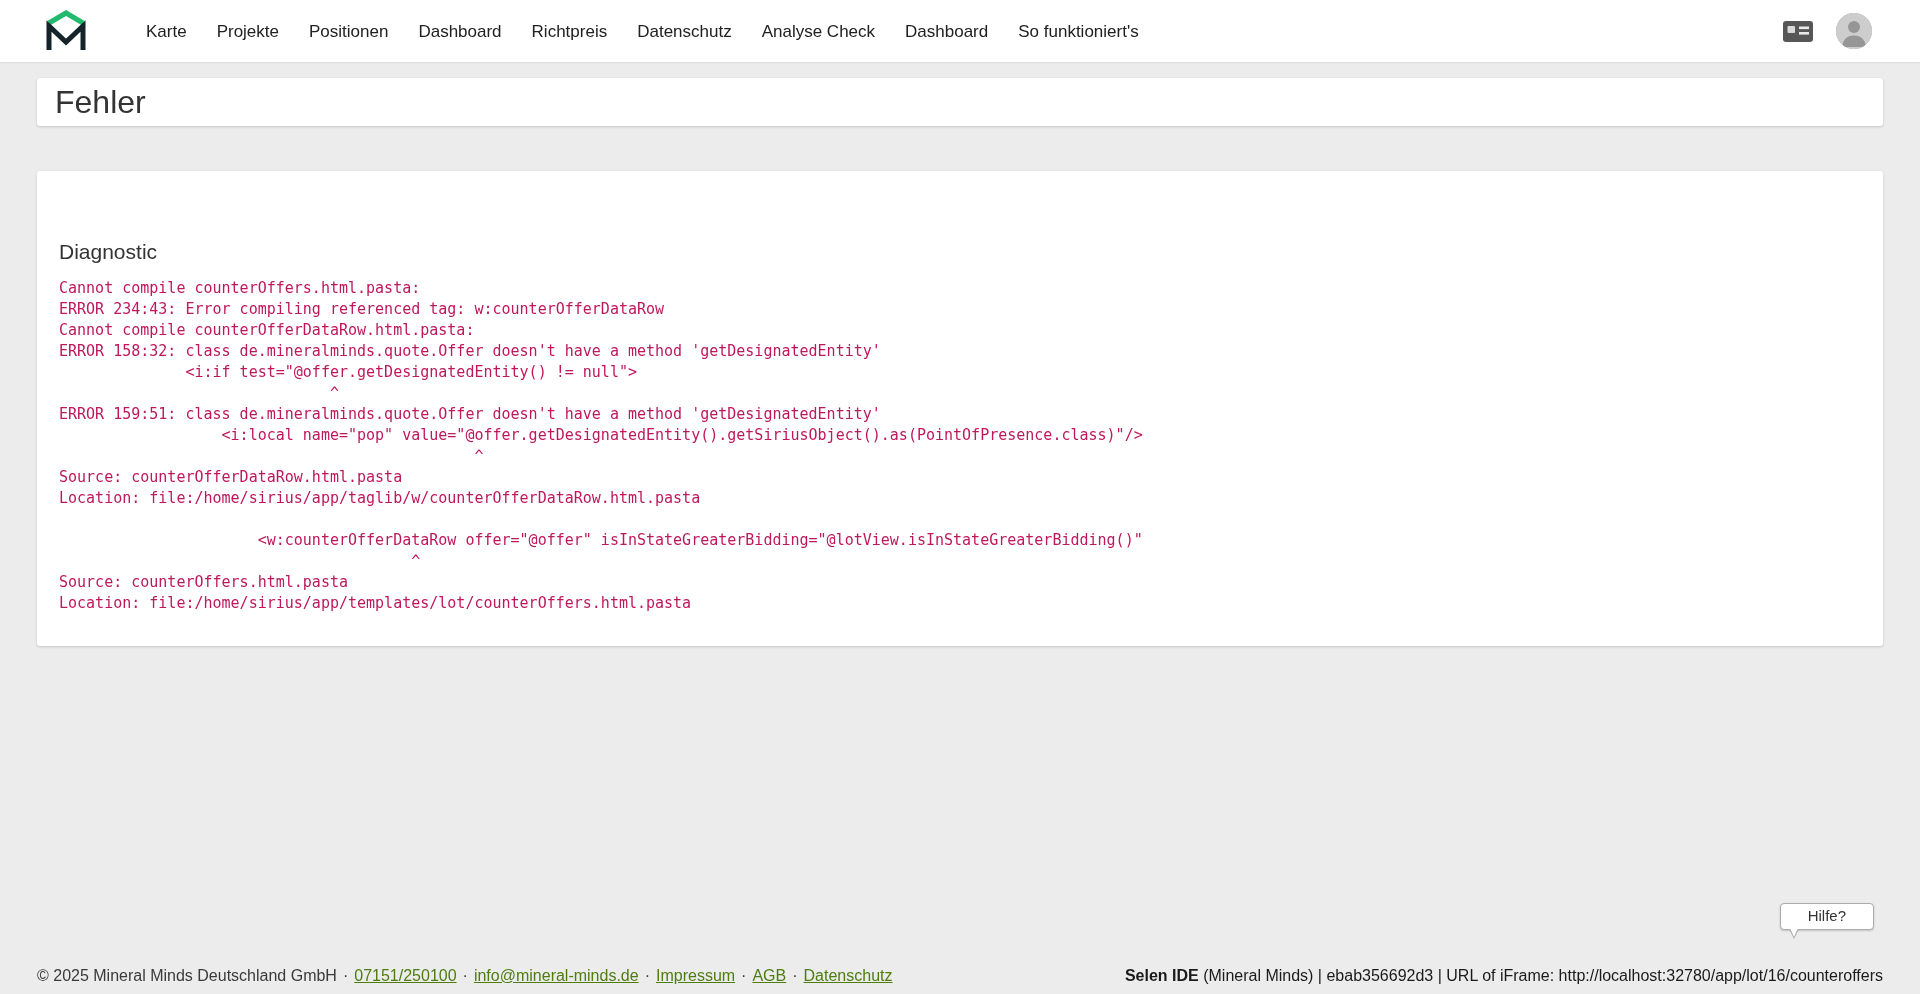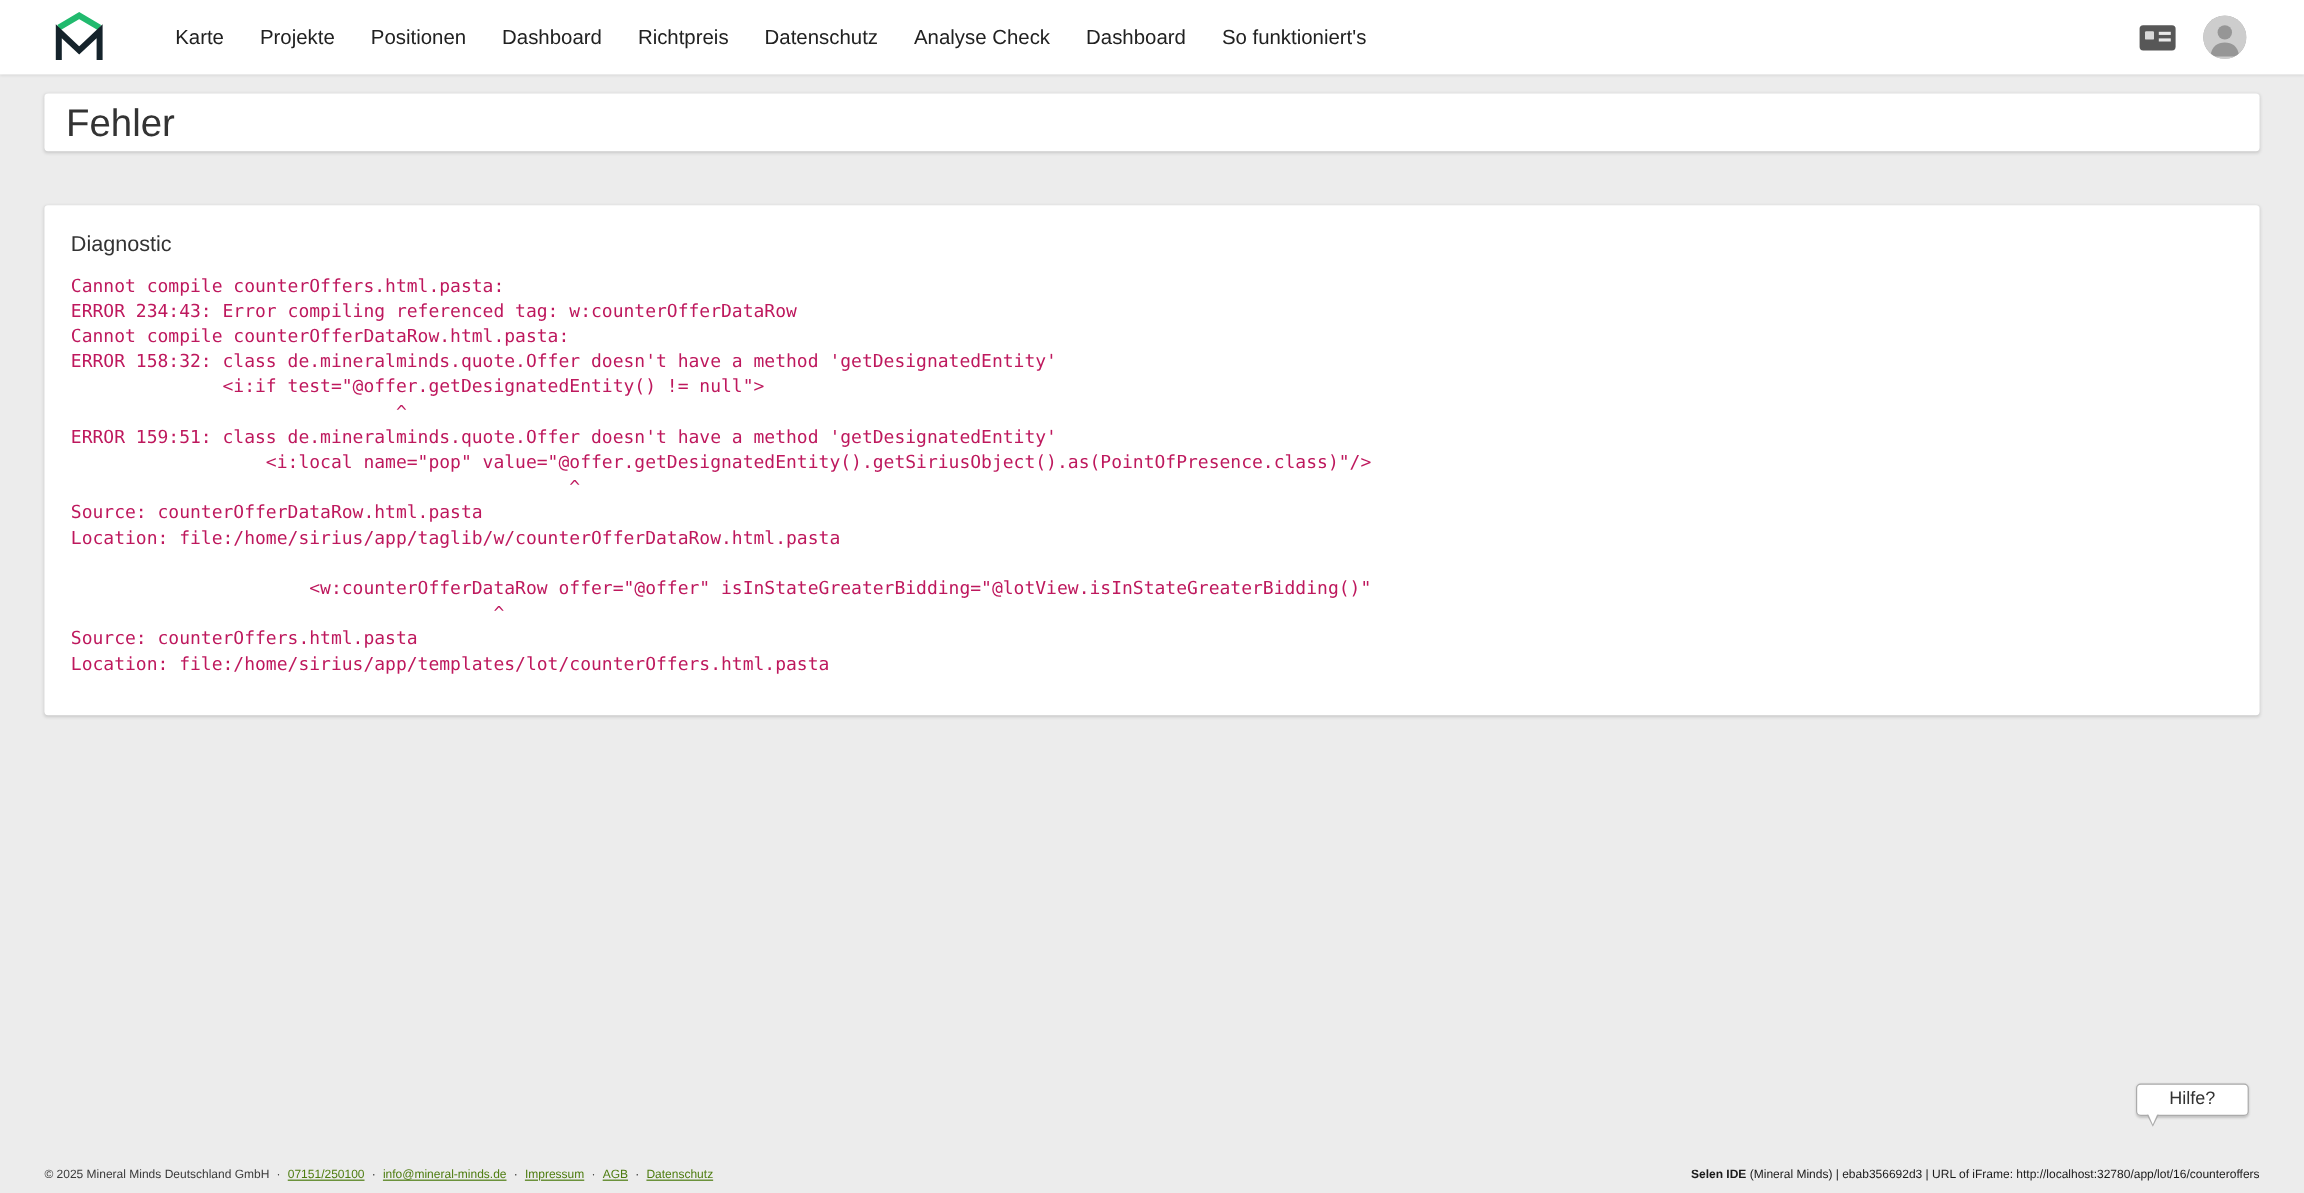--- a/index.html
+++ b/index.html
@@ -41,21 +41,21 @@
   
   .card {
     position:absolute; left:37px; right:37px;
     background:#ffffff; border-radius:3px;
     box-shadow:0 1px 3px rgba(0,0,0,0.16);
   }
   .error-card { top:78px; height:48px; display:flex; align-items:center; padding:0 18px; }
   .error-card h1 { font-size:32px; font-weight:400; color:#333; }
 
   .diagnostic-card { top:171px; min-height:414px; padding:22px 22px 32px; }
-  .diagnostic-card h2 { font-size:18px; font-weight:500; color:#333; margin-bottom:14px; }
+  .diagnostic-card h2 { font-size:21px; font-weight:500; color:#333; margin-bottom:14px;margin-top:47px; }
   .diagnostic-card pre {
     font-family:"DejaVu Sans Mono", monospace;
     font-size:15px; line-height:21px; color:#be185d;
     white-space:pre;
   }
 
   
   .help-bubble {
     position:absolute; right:46px; bottom:64px;
     background:#ffffff; border:1px solid #ababab; border-radius:4px;
@@ -74,21 +74,21 @@
     content:""; position:absolute; left:9px; bottom:-8px;
     border:9px solid transparent; border-bottom:0;
     border-left-width:4px; border-right-width:4px;
     border-top-color:#ffffff;
   }
 
   
   .footer {
     position:absolute; left:37px; right:37px; bottom:9px;
     display:flex; justify-content:space-between; align-items:baseline;
-    font-size:10px; color:#3a3a3a;
+    font-size:16px; color:#3a3a3a;
   }
   .footer-left { display:flex; align-items:baseline; gap:6px; white-space:nowrap; }
   .footer-link { color:#4d7c0f; text-decoration:underline; cursor:pointer; }
   .sep { color:#3a3a3a; }
   .footer-right { color:#1a1a1a; white-space:nowrap; }
   .footer-right b { font-weight:700; }
 </style>
 </head>
 <body>
 

